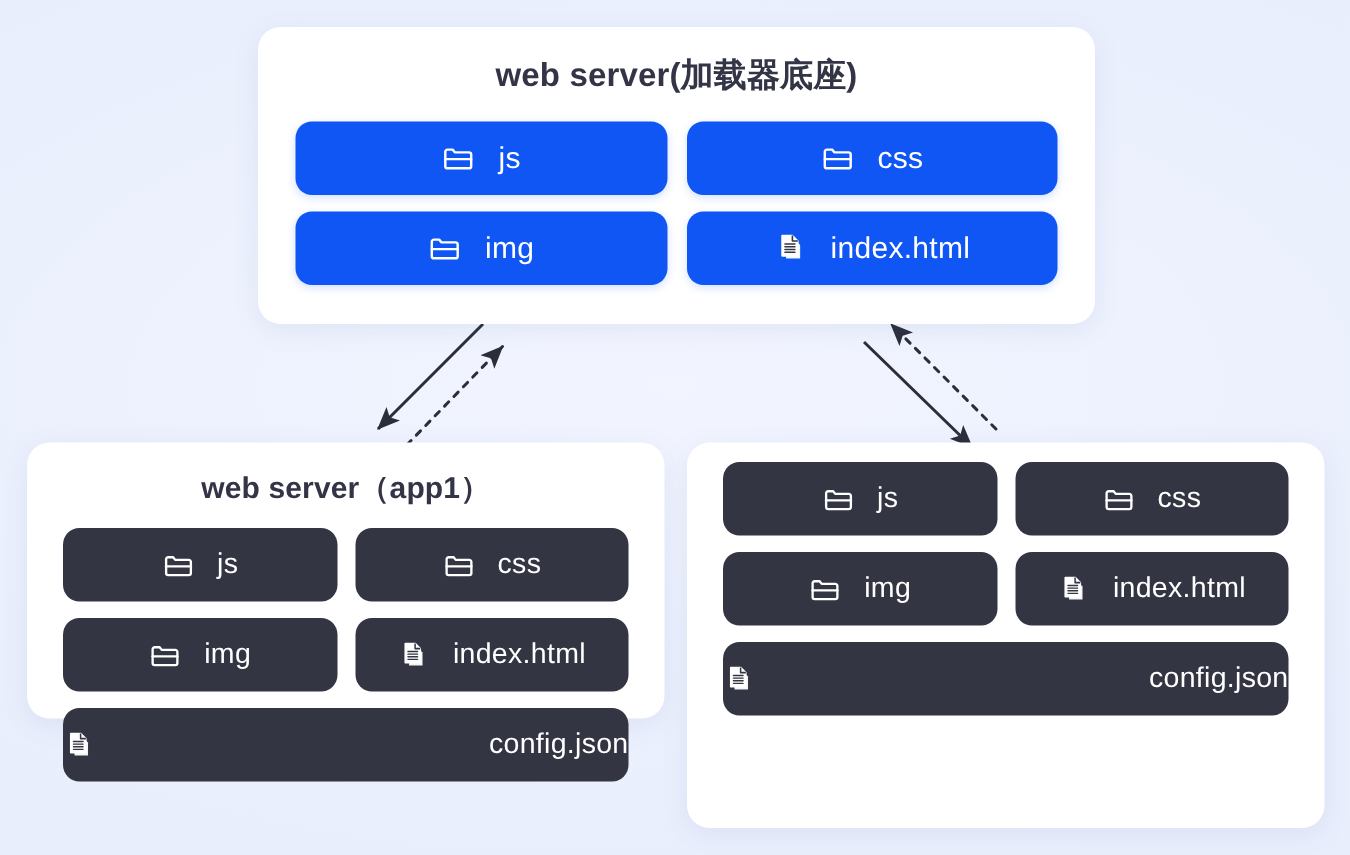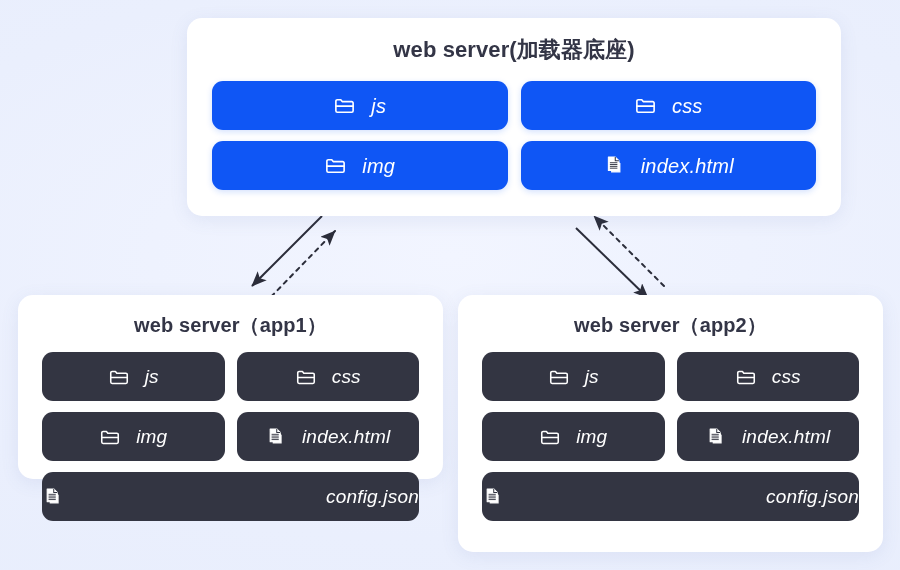--- a/index.html
+++ b/index.html
@@ -22,21 +22,21 @@
   }
 
   
   .card {
     position: absolute;
     background: #ffffff;
     border-radius: 15px;
     box-shadow: 0 4px 18px rgba(90, 110, 170, 0.10);
     box-sizing: border-box;
   }
-  #card-top    { left: 187px; top: 18px;  width: 654px; height: 198px; }
+  #card-top    { left: 172px; top: 18px;  width: 558px; height: 198px; }
   #card-app1   { left: 18px;  top: 295px; width: 425px; height: 184px; }
   #card-app2   { left: 458px; top: 295px; width: 425px; height: 257px; }
 
   .card-title {
     text-align: center;
     color: #333546;
     font-weight: bold;
     letter-spacing: 0.1px;
     white-space: nowrap;
   }
@@ -61,21 +61,20 @@
   }
 
   .tile {
     display: flex;
     align-items: center;
     justify-content: center;
     border-radius: 11px;
     box-sizing: border-box;
     color: #ffffff;
     user-select: none;
-    font-style: italic;
   }
   .tile .tile-label {
     font-size: 19px;
     letter-spacing: 0.2px;
     color: #ffffff;
     margin-left: 15px;
     line-height: 1;
   }
   .tile .tile-icon {
     display: inline-flex;
@@ -235,21 +234,20 @@
             <path d="M7.6 9.1h7M7.6 11.0h7M7.6 12.9h7M7.6 14.8h7" stroke="#333542" stroke-width="1" stroke-linecap="round"></path>
           </svg>
         </span>
         <span class="tile-label">config.json</span>
       </div>
 
     </div>
   </div>
 
   <div class="card" id="card-app2">
-    <div class="card-title">web server（app2）</div>
     <div class="tiles">
 
       <div class="tile">
         <span class="tile-icon">
           <svg width="22" height="22" viewBox="0 0 24 24" fill="none" stroke="#ffffff" stroke-width="1.7" stroke-linecap="round" stroke-linejoin="round">
             <path d="M3 7.5a1.5 1.5 0 0 1 1.5-1.5h3.6l1.5 1.9h9.9A1.5 1.5 0 0 1 21 9.4v8.1a1.5 1.5 0 0 1-1.5 1.5h-15A1.5 1.5 0 0 1 3 17.5z"></path>
             <path d="M3 12.6h18"></path>
           </svg>
         </span>
         <span class="tile-label">js</span>

